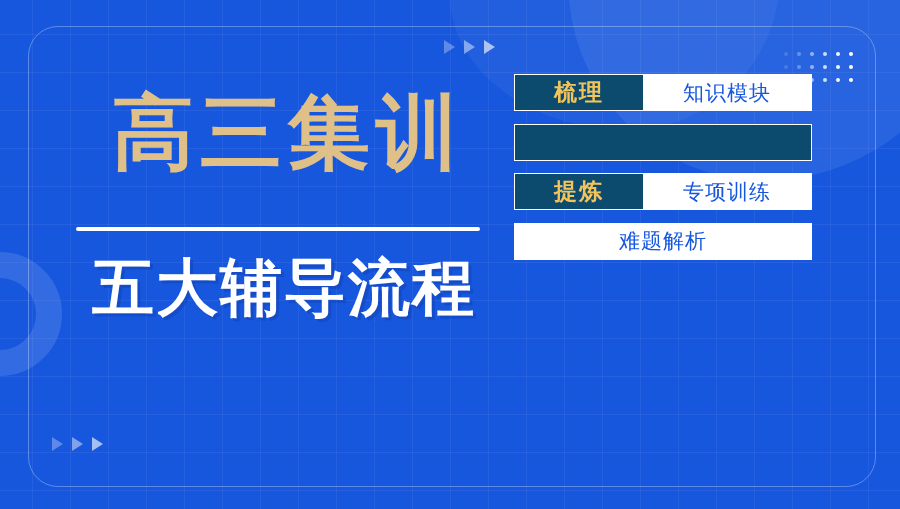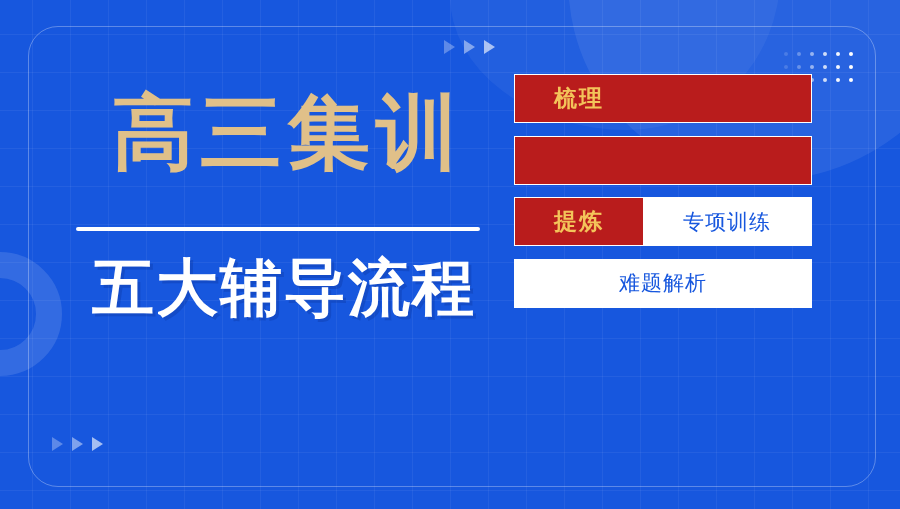--- a/index.html
+++ b/index.html
@@ -150,25 +150,25 @@
   
   .list {
     position: absolute;
     left: 514px;
     top: 74px;
     width: 298px;
   }
   .row {
     display: flex;
     align-items: stretch;
-    height: 49px;
+    height: 37px;
     border: 1.5px solid #FFFFFF;
     box-sizing: border-box;
     margin-bottom: 12.5px;
-    background: #b91c1c;
+    background: #0c4a6e;
   }
   .row:last-child { margin-bottom: 0; }
   .row .tag {
     flex: 0 0 128px;
     display: flex;
     align-items: center;
     justify-content: center;
     color: #F3C45A;
     font-size: 23px;
     font-weight: 700;
@@ -235,20 +235,21 @@
   <div class="left-block">
     <div class="main-title">高三集训</div>
     <div class="divider"></div>
     <div class="sub-title">五大辅导流程</div>
   </div>
 
   <div class="list">
 
     <div class="row">
       <div class="tag">梳理</div>
+      <div class="val">知识模块</div>
     </div>
 
     <div class="row">
     </div>
 
     <div class="row">
       <div class="tag">提炼</div>
       <div class="val">专项训练</div>
     </div>
 

